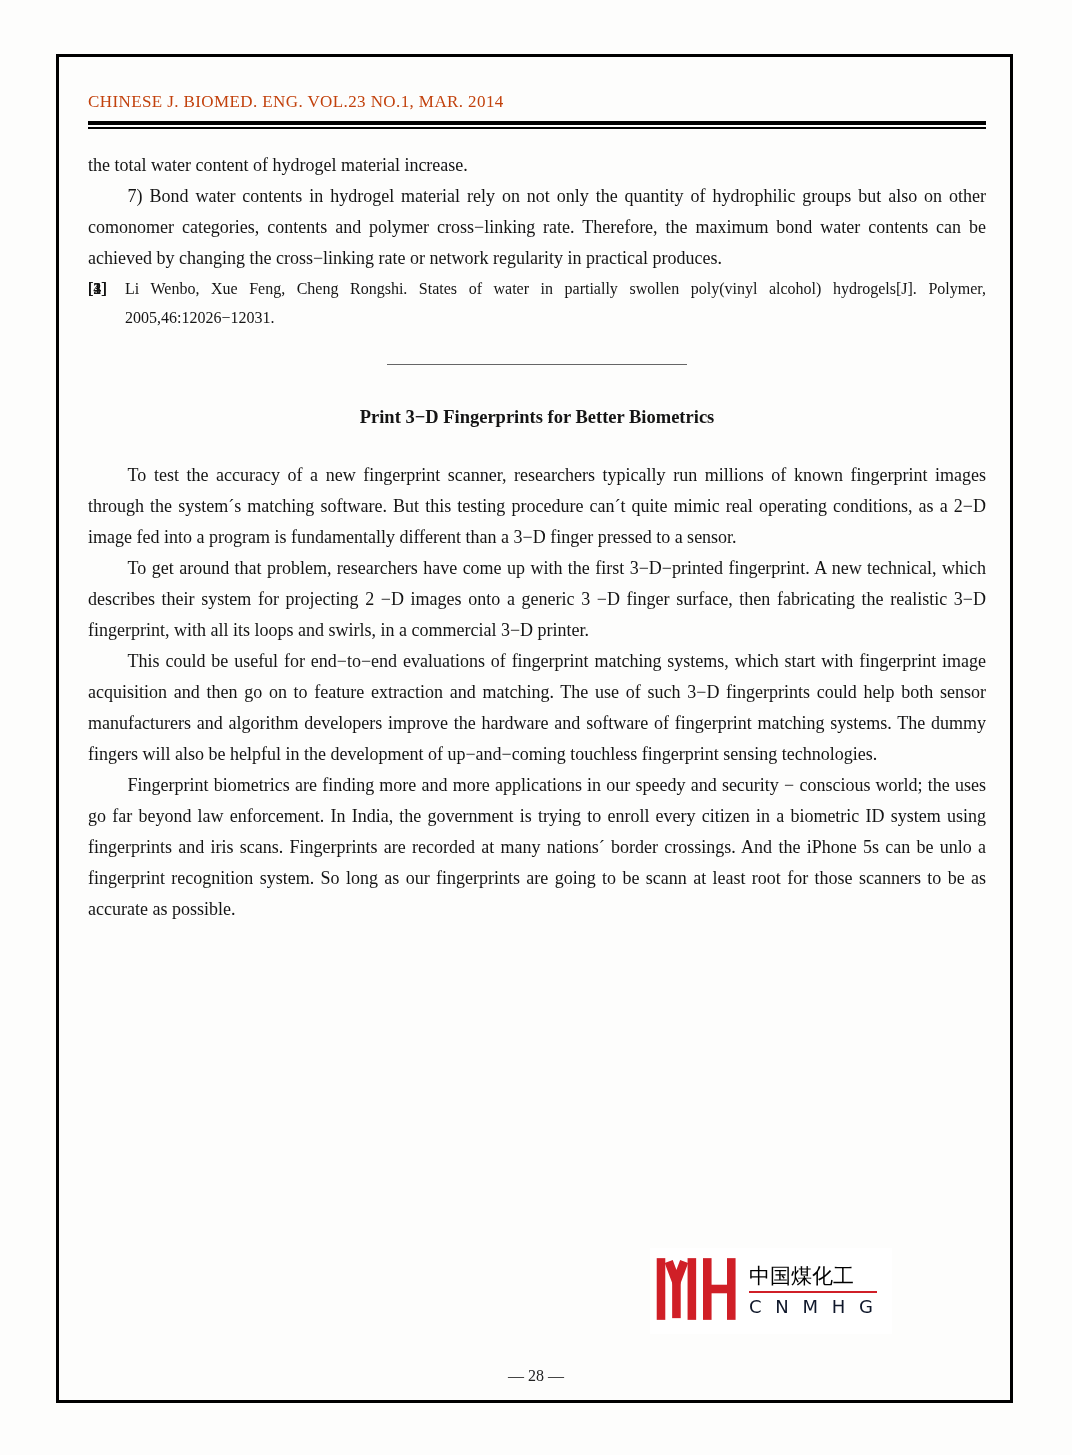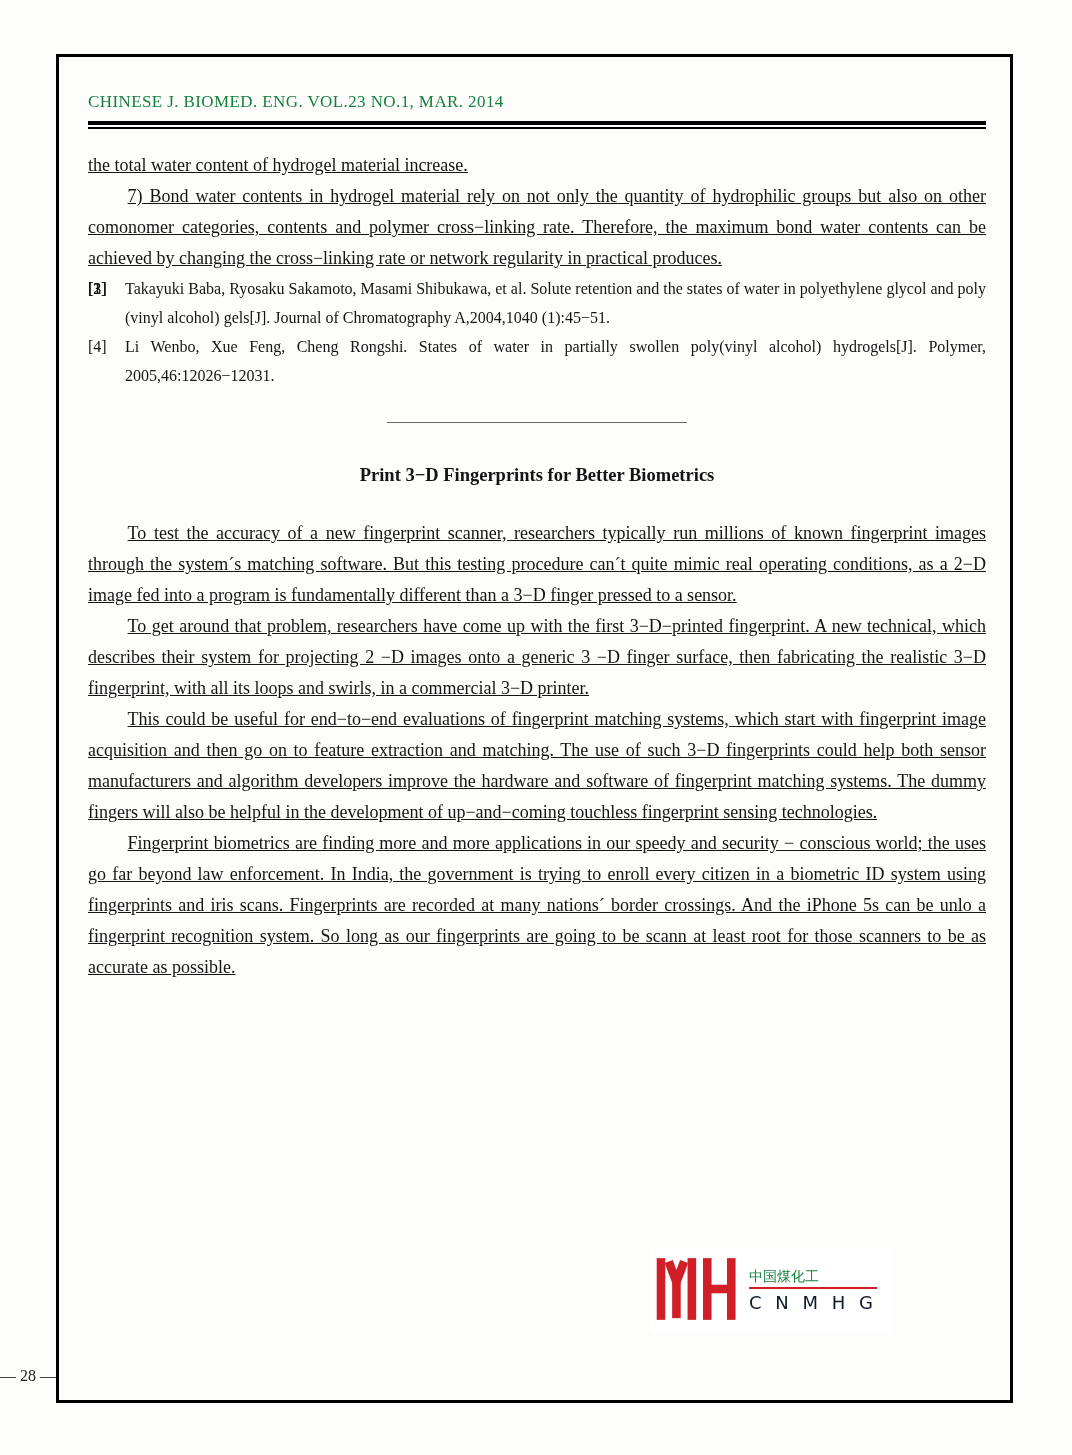--- a/index.html
+++ b/index.html
@@ -15,32 +15,31 @@
   .frame {
     position: absolute; left: 56px; top: 54px;
     width: 957px; height: 1349px;
     border: 3px solid #000;
     pointer-events: none;
   }
   .content {
     position: absolute; left: 88px; top: 92px; width: 898px;
   }
   .journal-header {
-    font-size: 17px; letter-spacing: 0.4px; color: #15803d;
+    font-size: 17px; letter-spacing: 0.4px; color: #c2410c;
   }
   .header-rule {
     margin-top: 9px;
     border-top: 4px solid #000;
     border-bottom: 2px solid #000;
     height: 8px;
   }
   .body-par {
     margin: 0; font-size: 18px; line-height: 31px;
     text-align: justify;
-    text-decoration: underline;
   }
   .first-par { margin-top: 21px; }
   .indent { text-indent: 2.2em; }
   .refs-title {
     margin: 24px 0 12px 0; font-size: 23px; font-weight: bold; letter-spacing: 0.5px;
   }
   .ref {
     position: relative; padding-left: 37px;
     font-size: 16px; line-height: 29px; text-align: justify;
   }
@@ -49,34 +48,34 @@
     width: 300px; margin: 32px auto 0 auto;
     border-top: 1px solid #666; height: 0;
   }
   .news-marker { margin-top: 40px; font-size: 21px; font-weight: bold; }
   .news-title {
     margin: 42px 0 32px 0; text-align: center;
     font-size: 18.5px; font-weight: bold;
   }
   .footer {
     position: absolute; left: 0; width: 100%; bottom: 70px;
-    text-align: left; font-size: 16px; color: #222;
+    text-align: center; font-size: 16px; color: #222;
   }
   .watermark {
     position: absolute; left: 650px; top: 1248px;
     width: 242px; height: 86px;
     background: #fff;
     display: flex; align-items: center; gap: 9px;
     padding: 3px 4px;
   }
   .wm-glyph { flex: 0 0 auto; }
   .wm-text { display: flex; flex-direction: column; line-height: 1.25; }
   .wm-cn {
     font-family: "DejaVu Sans", sans-serif;
-    font-size: 14px; color: #15803d;
+    font-size: 21px; color: #000000;
     border-bottom: 2px solid #d01f27;
     white-space: nowrap; padding-bottom: 2px;
   }
   .wm-en {
     font-family: "DejaVu Sans", sans-serif;
     font-size: 18px; color: #0f172a; letter-spacing: 4px;
     margin-top: 3px; white-space: nowrap;
   }
 </style>
 </head>
@@ -94,21 +93,20 @@
 
 
   <div class="ref">
     <span class="ref-label">[1]</span>
   </div>
   <div class="ref">
     <span class="ref-label">[2]</span>
   </div>
   <div class="ref">
     <span class="ref-label">[3]</span>
-    <span class="ref-text">Takayuki Baba, Ryosaku Sakamoto, Masami Shibukawa, et al.  Solute retention and the states of water in polyethylene glycol and poly (vinyl alcohol) gels[J].  Journal of Chromatography A,2004,1040 (1):45−51.</span>
   </div>
   <div class="ref">
     <span class="ref-label">[4]</span>
     <span class="ref-text">Li Wenbo, Xue Feng, Cheng Rongshi.  States of water in partially swollen poly(vinyl alcohol) hydrogels[J].  Polymer, 2005,46:12026−12031.</span>
   </div>
 
   <div class="section-divider"></div>
 
 
   <h3 class="news-title">Print 3−D Fingerprints for Better Biometrics</h3>

